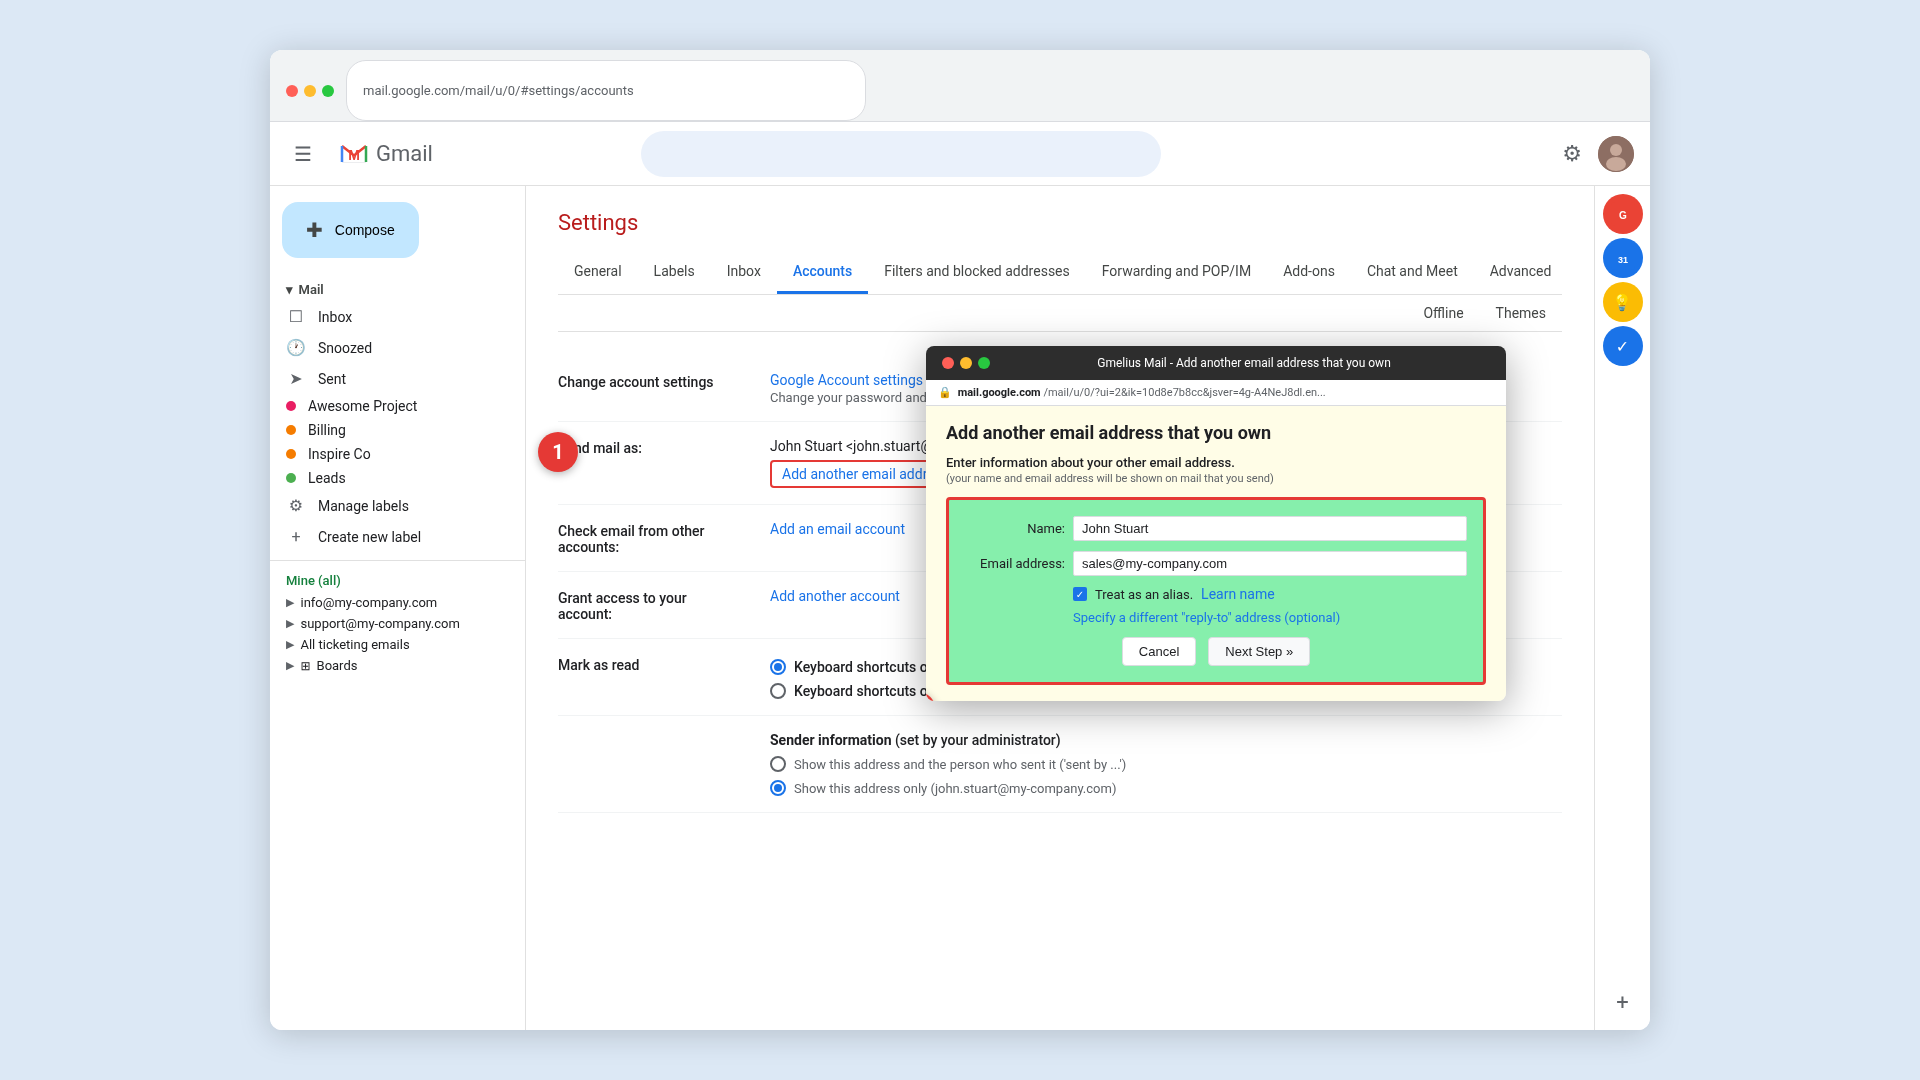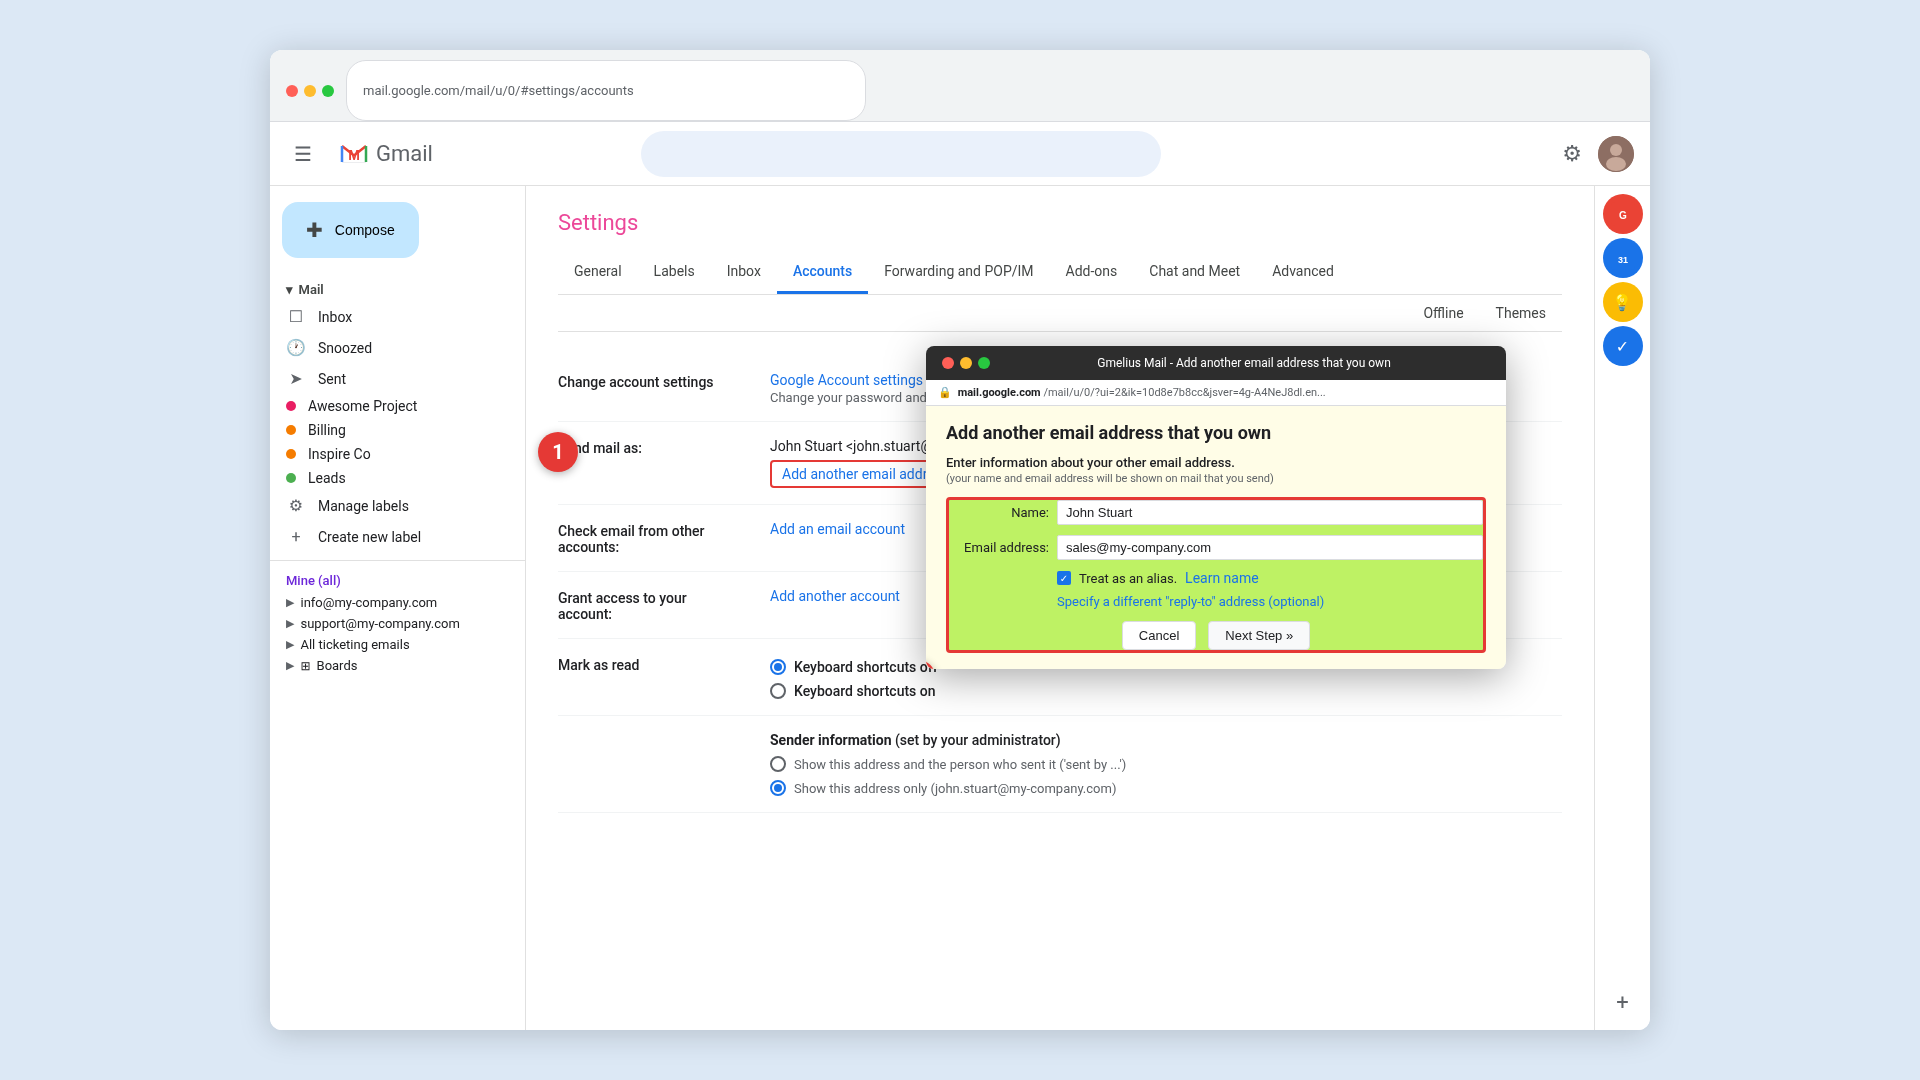--- a/index.html
+++ b/index.html
@@ -158,37 +158,37 @@
       cursor: pointer;
       font-size: 14px;
       color: #202124;
       margin-right: 16px;
     }
     .label-dot {
       width: 10px; height: 10px; border-radius: 50%;
     }
     .sidebar-divider { border: none; border-top: 1px solid #e0e0e0; margin: 8px 0; }
     .mine-all-section { padding: 4px 16px; }
-    .mine-all-label { font-size: 13px; font-weight: 500; color: #6d28d9; margin-bottom: 4px; }
+    .mine-all-label { font-size: 13px; font-weight: 500; color: #15803d; margin-bottom: 4px; }
     .mine-all-item {
       display: flex; align-items: center; gap: 6px;
       padding: 3px 0;
       font-size: 13px; color: #202124;
       cursor: pointer;
     }
     .mine-arrow { color: #5f6368; font-size: 11px; }
     
     .main-content {
       flex: 1;
       padding: 24px 32px;
       overflow-y: auto;
       position: relative;
     }
     .settings-title {
-      font-size: 22px; font-weight: 400; color: #ec4899;
+      font-size: 22px; font-weight: 400; color: #b91c1c;
       margin-bottom: 16px;
     }
     .settings-tabs {
       display: flex;
       align-items: flex-end;
       border-bottom: 1px solid #e0e0e0;
       margin-bottom: 0;
       gap: 0;
     }
     .tab {
@@ -342,22 +342,23 @@
     }
     .modal-subtitle {
       font-size: 13px; font-weight: 500; color: #202124;
       margin-bottom: 2px;
     }
     .modal-subtitle-note {
       font-size: 11px; color: #5f6368; margin-bottom: 12px;
     }
     .modal-form-area {
       border: 3px solid #e53935;
-      background: #bef264;
+      background: #86efac;
       border-radius: 4px;
+      padding: 16px;
       margin-bottom: 0;
     }
     .form-row {
       display: flex;
       align-items: center;
       margin-bottom: 10px;
       gap: 8px;
     }
     .form-label { width: 100px; font-size: 13px; color: #202124; text-align: right; }
     .form-input {
@@ -547,20 +548,21 @@
       </div>
 
       <div class="main-content">
         <h1 class="settings-title">Settings</h1>
 
         <div class="settings-tabs">
           <div class="tab">General</div>
           <div class="tab">Labels</div>
           <div class="tab">Inbox</div>
           <div class="tab active">Accounts</div>
+          <div class="tab">Filters and blocked addresses</div>
           <div class="tab">Forwarding and POP/IM</div>
           <div class="tab">Add-ons</div>
           <div class="tab">Chat and Meet</div>
           <div class="tab">Advanced</div>
         </div>
 
         <div class="settings-subtabs">
           <div class="subtab">Offline</div>
           <div class="subtab">Themes</div>
         </div>

